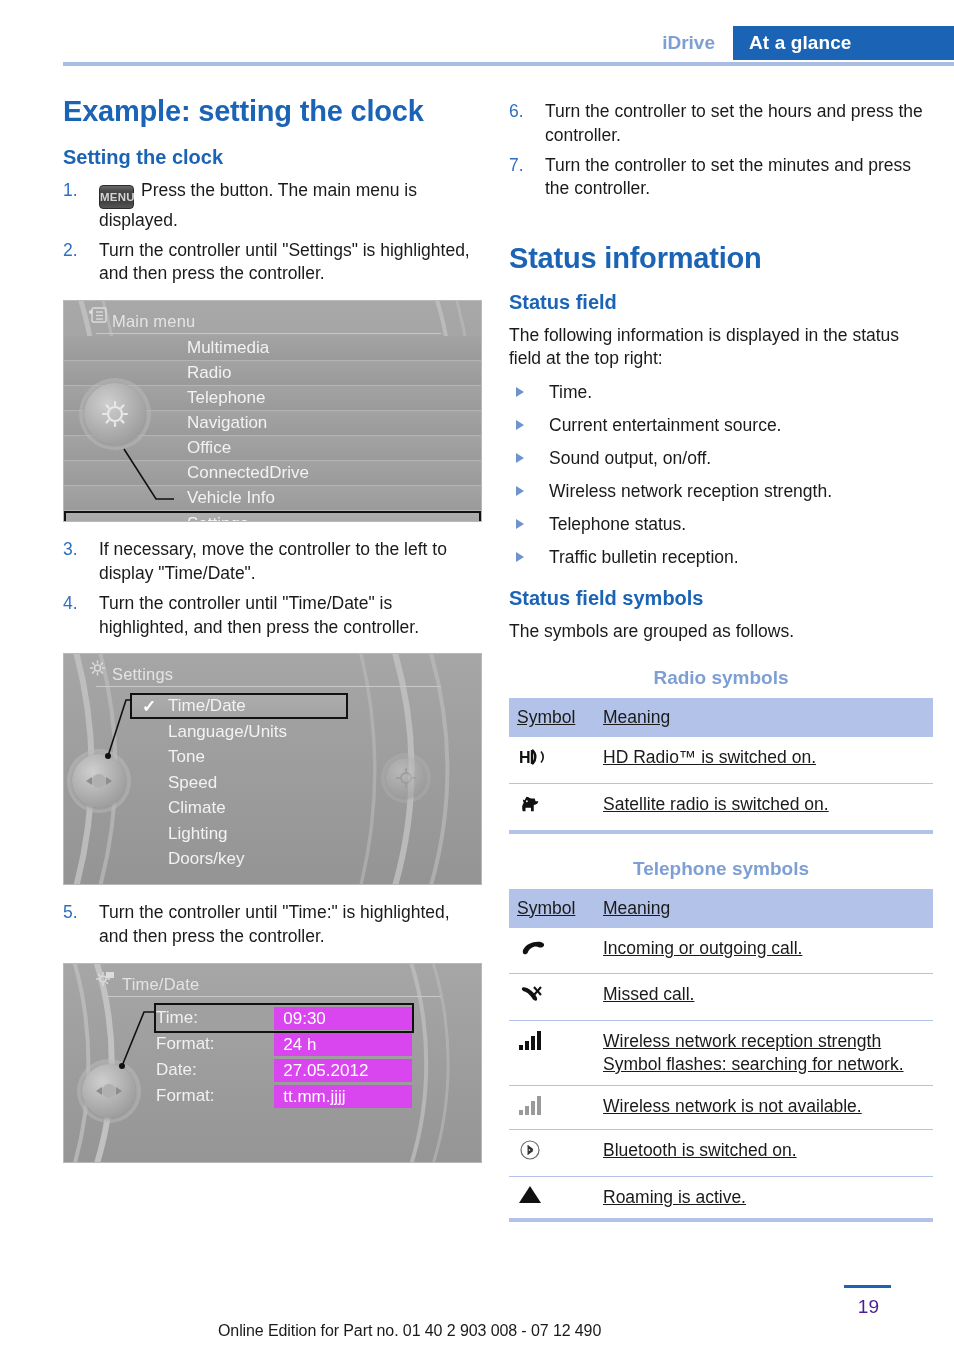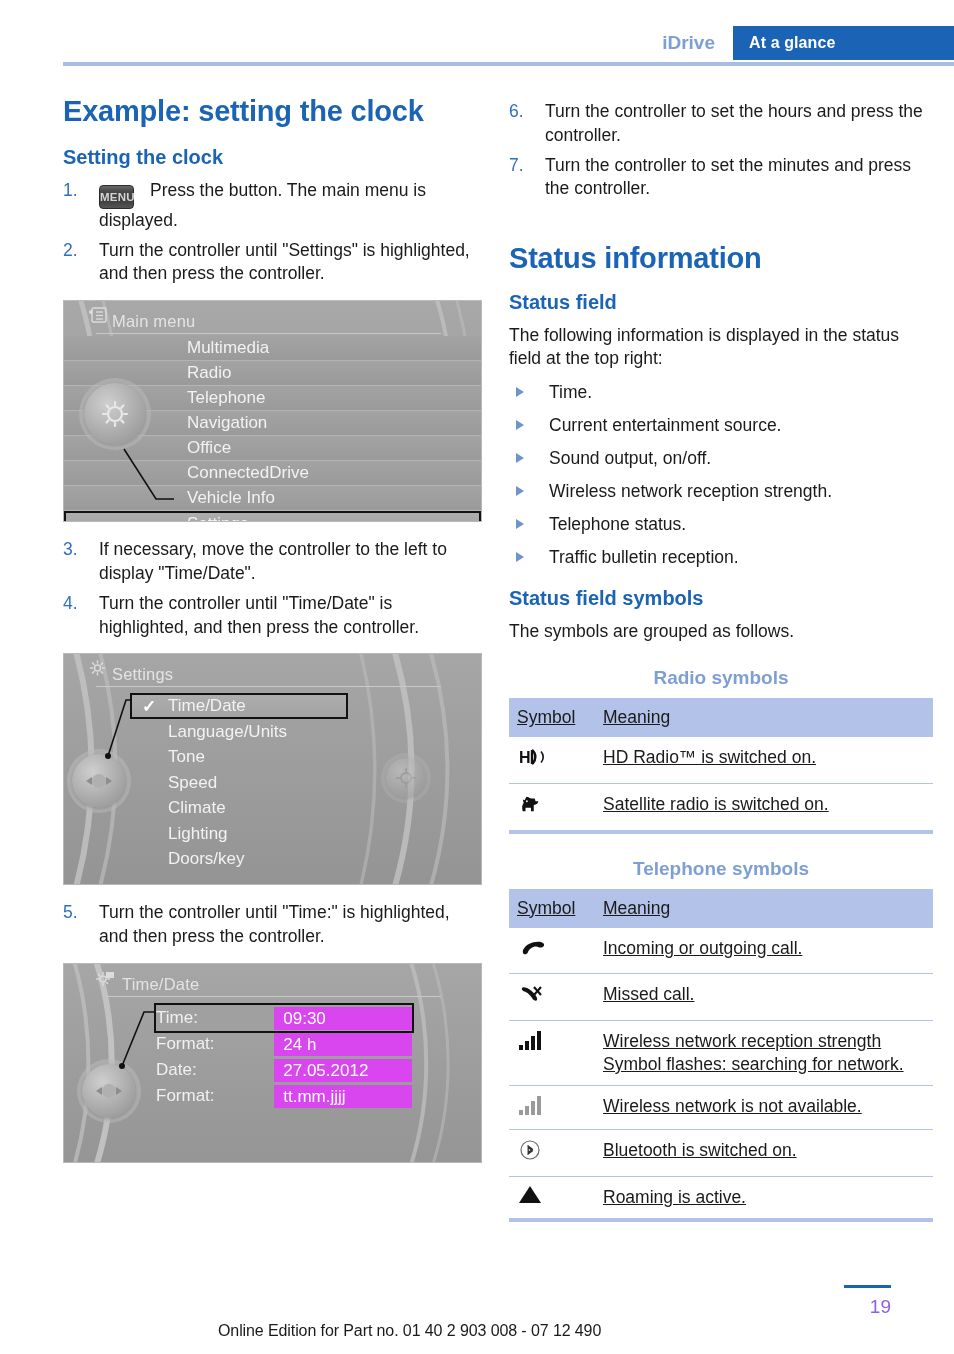--- a/index.html
+++ b/index.html
@@ -16,21 +16,21 @@
   
   .header {
     position:absolute; left:0; top:0; width:954px; height:66px;
   }
   .hdr-tab-blue {
     position:absolute; right:0; top:26px; width:221px; height:34px;
     background:#1b63b4;
     display:flex; align-items:center;
   }
   .hdr-tab-blue span {
-    color:#ffffff; font-size:16px; font-weight:bold;
+    color:#ffffff; font-size:19px; font-weight:bold;
     padding-left:16px; letter-spacing:.1px;
   }
   .hdr-tab-light {
     position:absolute; right:221px; top:26px; height:34px;
     display:flex; align-items:center;
   }
   .hdr-tab-light span {
     color:#7e9fd4; font-size:19px; font-weight:bold; padding-right:18px;
   }
   .hdr-rule {
@@ -68,21 +68,21 @@
   ol.steps > li .num {
     position:absolute; left:0; top:0; color:#2f6fc0; font-size:17.5px;
   }
   .menubtn {
     display:inline-block; vertical-align:-5px;
     width:35px; height:24px; border-radius:4px;
     background:linear-gradient(180deg,#6a6a6a 0%,#4a4a4a 22%,#3b3b3b 60%,#555 100%);
     border:1px solid #2c2c2c;
     color:#d4d4d4; font-size:11.5px; font-weight:bold;
     text-align:center; line-height:23px; letter-spacing:.2px;
-    margin-right:16px;
+    margin-right:7px;
   }
 
   
   ul.bullets { list-style:none; margin:2px 0 12px 0; padding:0; }
   ul.bullets > li {
     position:relative; padding-left:40px;
     font-size:17.5px; line-height:1.32; margin-bottom:10px; color:#1a1a1a;
   }
   ul.bullets > li .tri {
     position:absolute; left:7px; top:6px;
@@ -184,22 +184,22 @@
     border-right:11px solid transparent;border-bottom:17px solid #111;
     display:inline-block;
   }
 
   
   .footer-text {
     position:absolute; left:218px; bottom:14px;
     font-size:16px; color:#1a1a1a; letter-spacing:-.1px;
   }
   .pagenum {
-    position:absolute; right:63px; bottom:36px;
-    font-size:19px; color:#8b5cf6;
+    position:absolute; right:75px; bottom:36px;
+    font-size:19px; color:#4c1d95;
   }
   .pagerule {
     position:absolute; right:63px; bottom:66px; width:47px; height:3px;
     background:#1b63b4;
   }
 </style>
 </head>
 <body>
 
 <div class="header">

